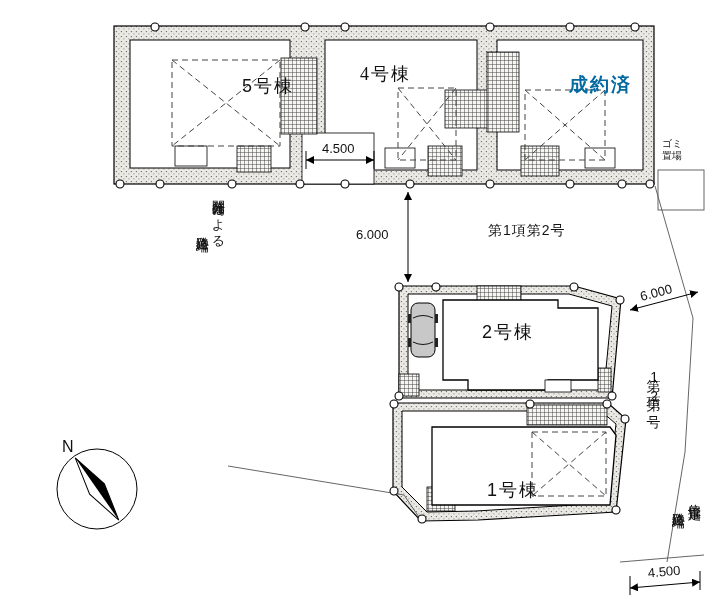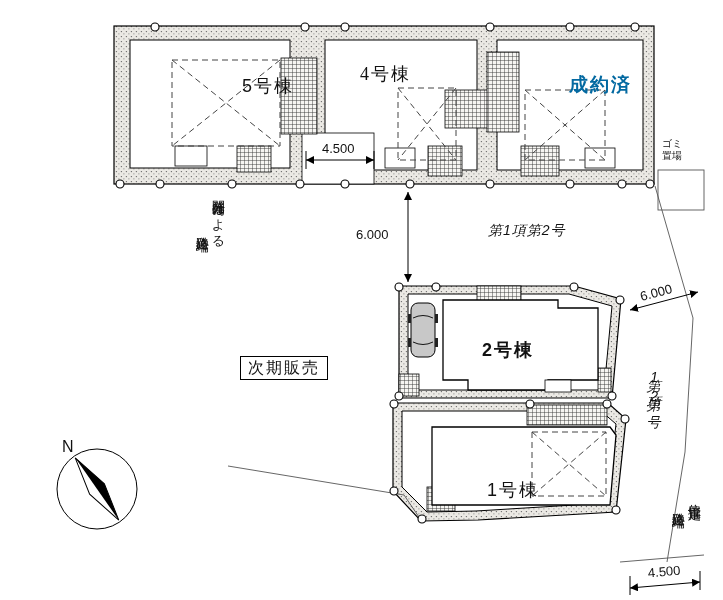--- a/index.html
+++ b/index.html
@@ -5,21 +5,21 @@
   html,body{margin:0;padding:0;background:#fff;}
   .stage{position:relative;width:723px;height:600px;background:#fff;overflow:hidden;
          font-family:"Liberation Sans","DejaVu Sans",sans-serif;}
   .stage svg{position:absolute;left:0;top:0;}
   .label{position:absolute;color:#111;white-space:nowrap;line-height:1.15;}
   .v{writing-mode:vertical-rl;text-orientation:upright;white-space:normal;letter-spacing:1px;}
   .title{font-size:26px;font-weight:bold;letter-spacing:2px;}
   .bldg{font-size:18px;letter-spacing:2px;}
   .sold{font-size:19px;font-weight:bold;font-family:"Liberation Serif","DejaVu Serif",serif;letter-spacing:2px;}
   .dim{font-size:13px;}
-  .road{font-size:14px;letter-spacing:1px;font-style:italic;}
+  .road{font-size:14px;letter-spacing:1px;}
   .small{font-size:13px;}
   .boxed{border:1px solid #000;padding:2px 7px;font-size:16px;letter-spacing:2px;background:#fff;}
   .wrap2{width:30px;word-break:break-all;white-space:normal;font-size:10px;}
 </style>
 </head>
 <body>
 
 <div class="stage">
 
 <svg width="723" height="600" viewBox="0 0 723 600">
@@ -160,35 +160,34 @@
       <polygon points="97,451 106,489 97,527 88,489" fill="#fff" stroke="#000" stroke-width="1"></polygon>
       <polygon points="97,451 106,489 97,527" fill="#000"></polygon>
     </g>
   </g>
 </svg>
 
 
 <div class="label bldg" style="left:198px;top:76px;margin-left:44px;">5号棟</div>
 <div class="label bldg" style="left:360px;top:64px;font-family:Liberation Serif, serif;">4号棟</div>
 <div class="label sold" style="left: 536px; top: 74px; color: #0369a1; margin-left: 33px;">成約済</div>
-<div class="label bldg" style="left:482px;top:340px;font-weight:bold;">2号棟</div>
+<div class="label bldg" style="left:482px;top:322px;">2号棟</div>
 <div class="label bldg" style="left:487px;top:440px;margin-top:40px;">1号棟</div>
 
 <div class="label dim" style="left:322px;top:142px;">4.500</div>
 <div class="label dim" style="left:356px;top:228px;">6.000</div>
 <div class="label dim" style="left:640px;top:286px;transform:rotate(-15deg);">6.000</div>
 <div class="label dim" style="left:648px;top:565px;transform:rotate(-5deg);">4.500</div>
 
 <div class="label road" style="left:488px;top:222px;">第1項第2号</div>
 <div class="label road v" style="left:646px;top:368px;">第1項第2号</div>
 
 <div class="label small v" style="left:210px;top:190px;">開発行為はよる</div>
 <div class="label small v" style="left:194px;top:226px;">道路終端</div>
 
-<div class="label boxed" style="left:240px;top:356px;">次期販売</div>
 
 <div class="label wrap2" style="left:662px;top:138px;">ゴミ置場</div>
 
 <div class="label small v" style="left:686px;top:494px;">位置指定</div>
 <div class="label small v" style="left:670px;top:502px;">道路終端</div>
 
 <div class="label" style="left:62px;top:438px;font-size:16px;">N</div>
 
 </div>
 

